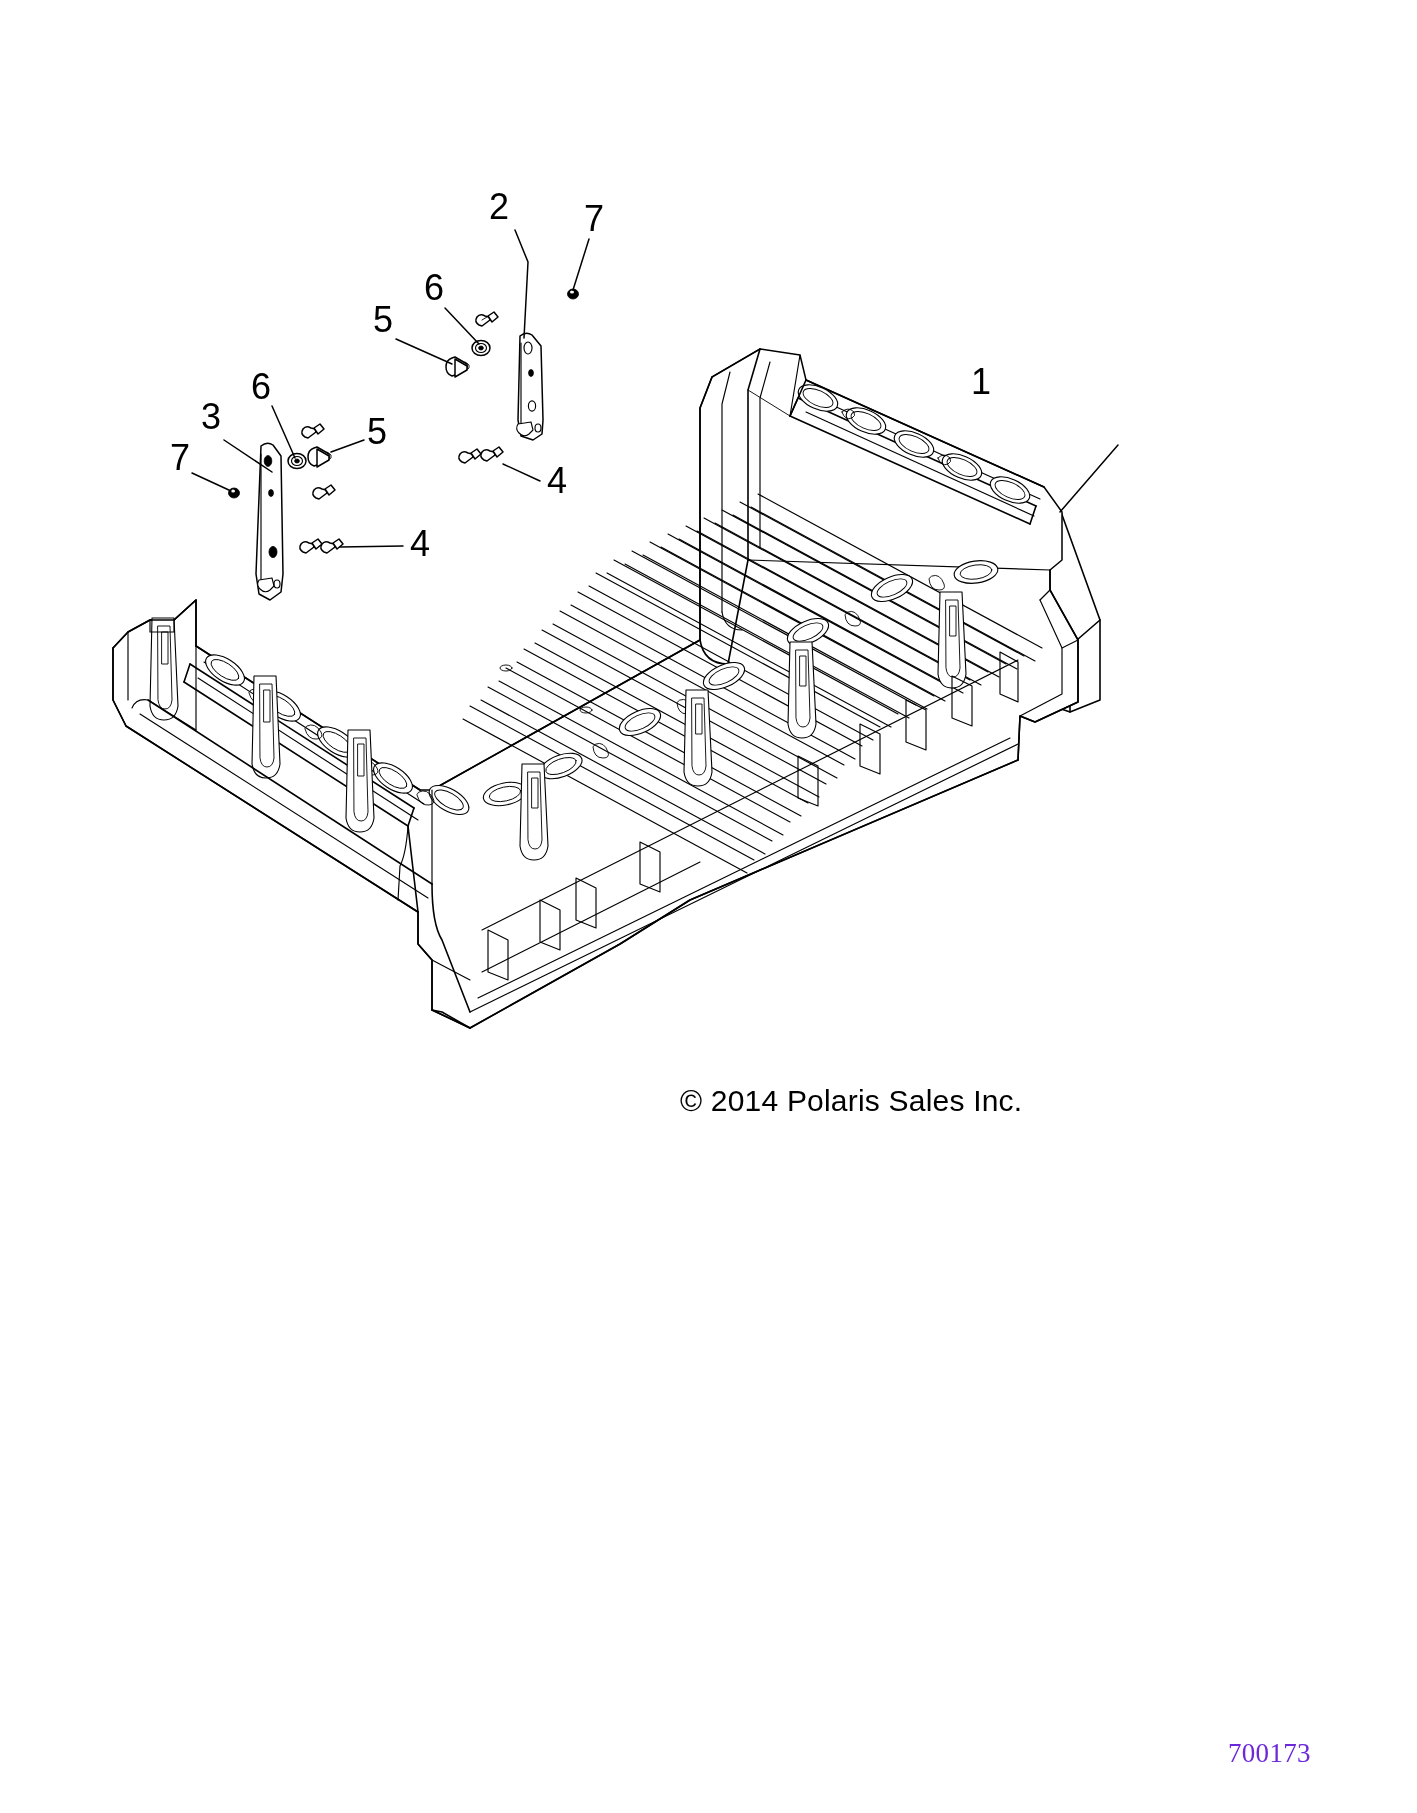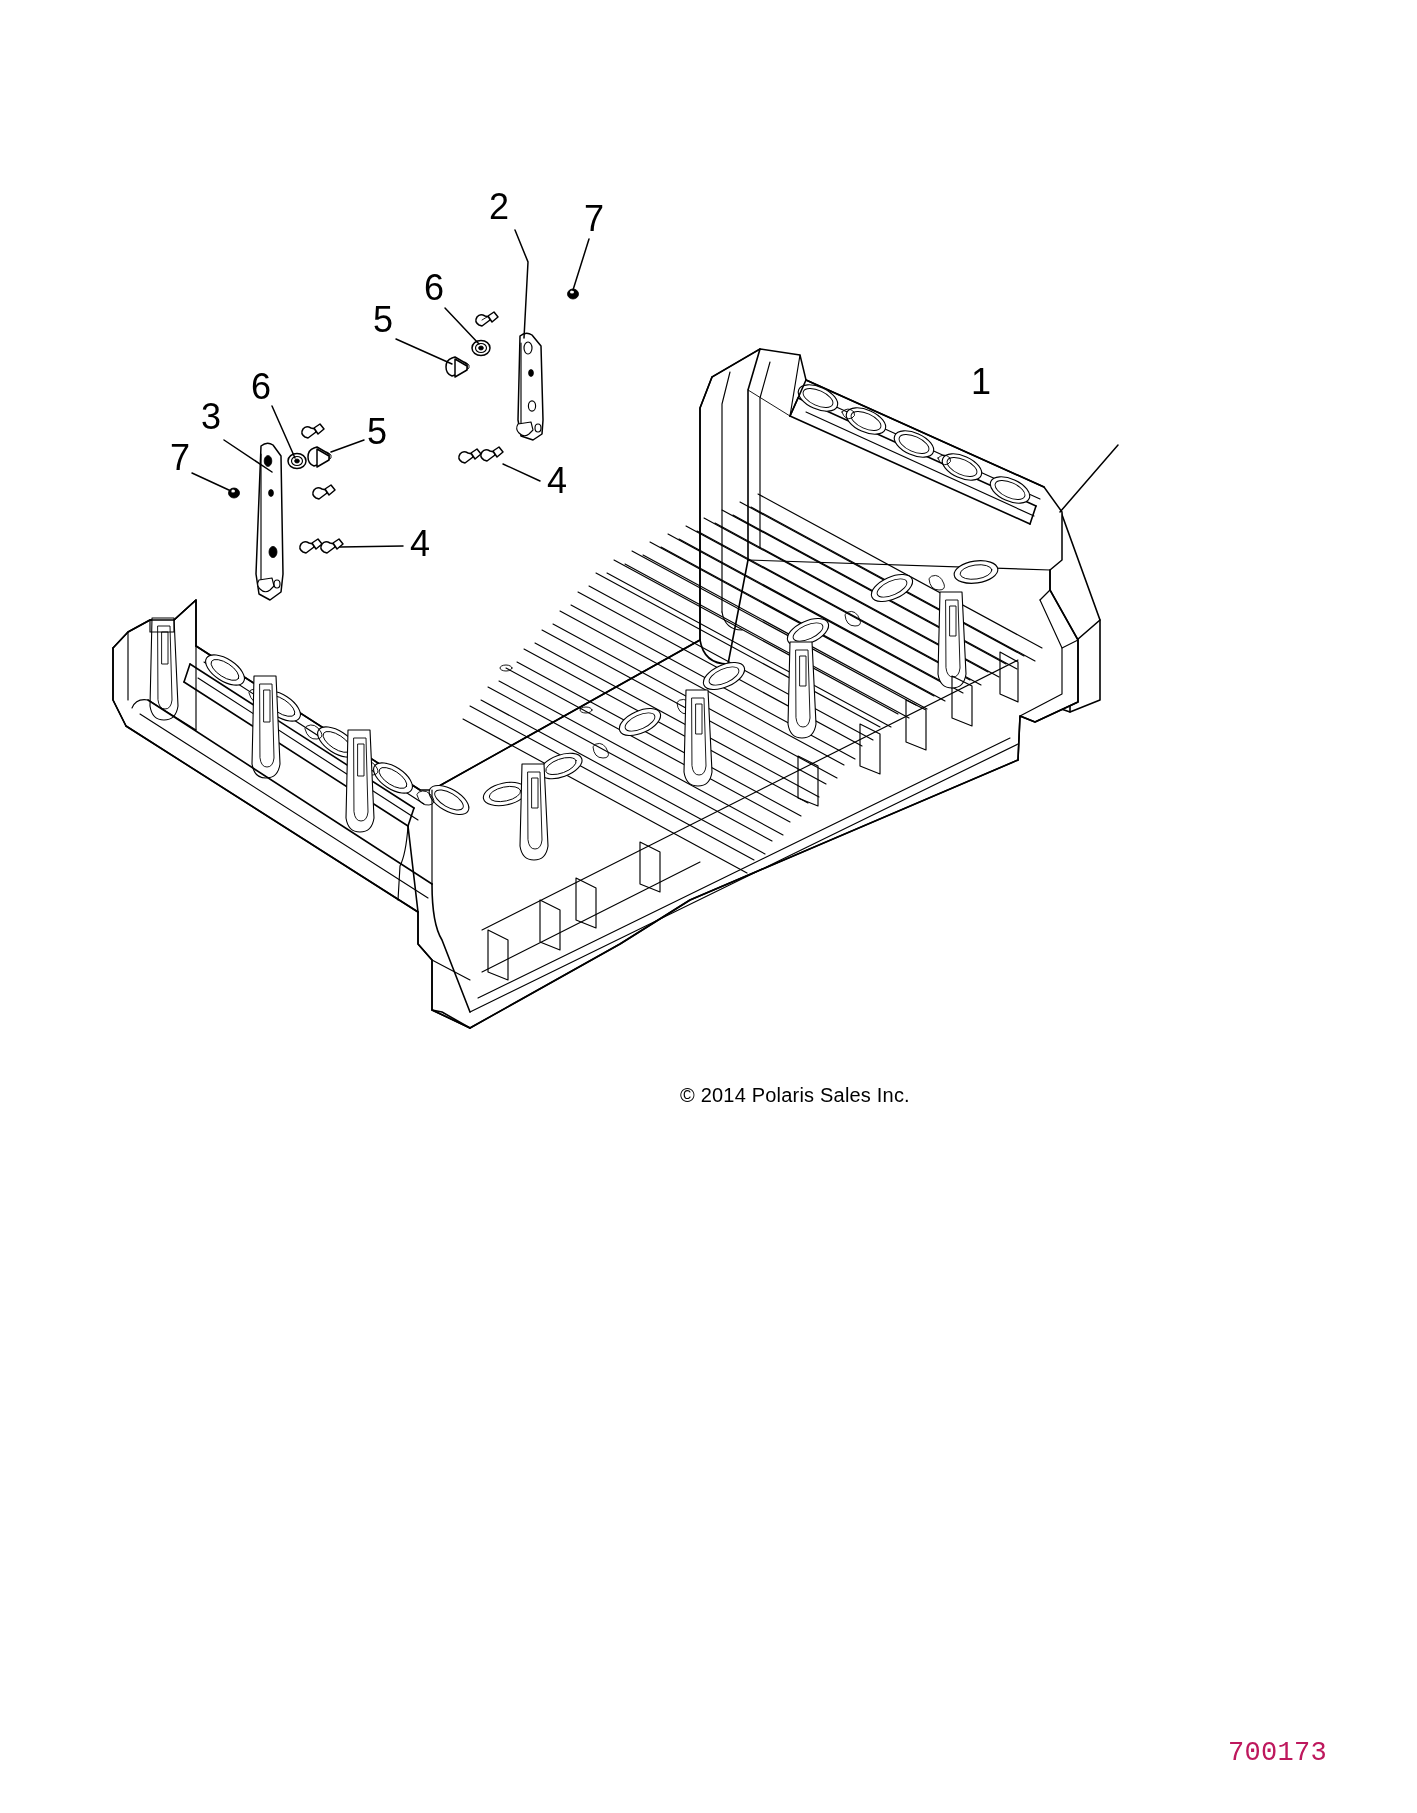--- a/index.html
+++ b/index.html
@@ -77,30 +77,30 @@
   .callout-text {
     font-family: "Liberation Sans", sans-serif;
     font-size: 36px;
     fill: #000000;
     text-anchor: middle;
     dominant-baseline: middle;
   }
   .copyright-text {
     position: absolute;
     font-family: "Liberation Sans", sans-serif;
-    font-size: 20px;
+    font-size: 30px;
     color: #000000;
     white-space: nowrap;
     letter-spacing: 0.2px;
   }
   .partnum-text {
     position: absolute;
-    font-family: Liberation Mono, monospace;
+    font-family: Liberation Serif, serif;
     font-size: 27px;
-    color: #be185d;
+    color: #6d28d9;
     white-space: nowrap;
     letter-spacing: 0.3px;
   }
 </style>
 </head>
 <body>
 
 <div id="diagram-root">
 
 <svg id="parts-svg" viewBox="0 0 1417 1813" xmlns="http://www.w3.org/2000/svg">

